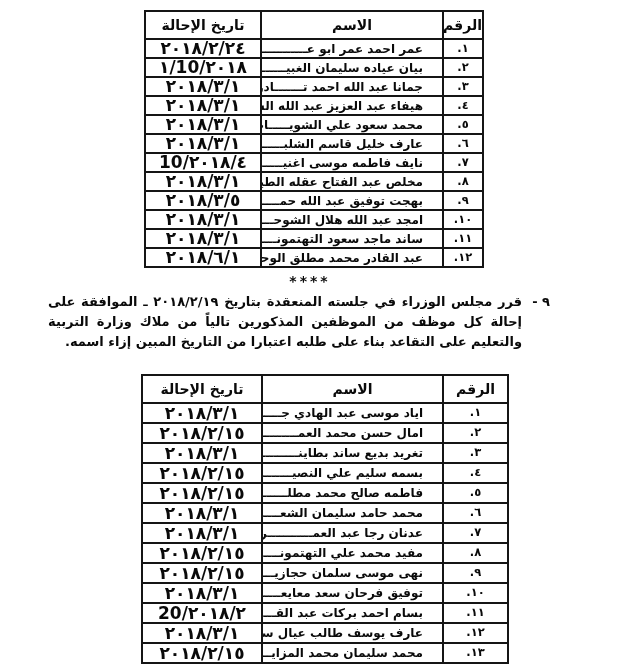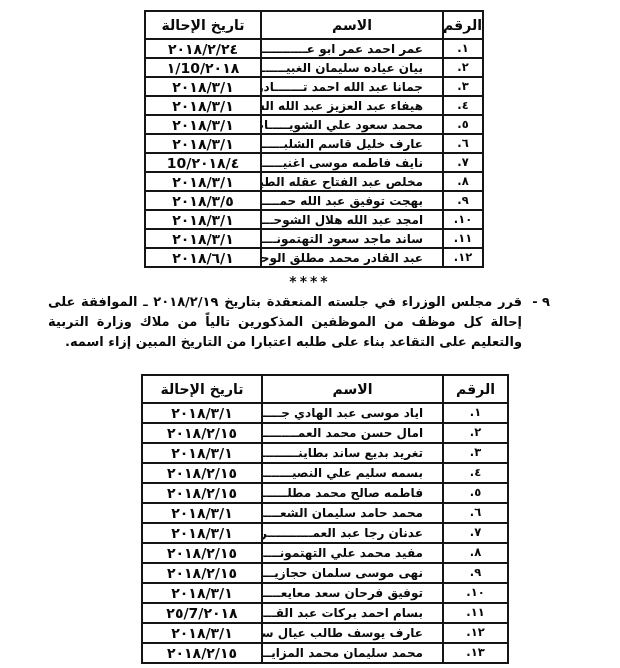--- a/index.html
+++ b/index.html
@@ -28,21 +28,21 @@
   }
   .ref-table th {
     height: 28px;
     font-size: 14px;
     text-align: center;
   }
   .t1 td { height: 19px; }
   .t2 td { height: 20px; }
   td.num-cell  { font-size: 11.5px; text-align: center; letter-spacing: 2px; }
   td.name-cell { font-size: 12px; text-align: right; padding-right: 19px; white-space: nowrap; }
-  td.date-cell { font-size: 14px; text-align: center; letter-spacing: 2.5px; white-space: nowrap; }
+  td.date-cell { font-size: 17px; text-align: center; letter-spacing: 2.5px; white-space: nowrap; }
 
   #table1 { left: 144px; top: 10px;  width: 338px; }
   #table2 { left: 141px; top: 374px; width: 366px; }
 
   .separator {
     position: absolute;
     top: 273px; left: 0; width: 620px;
     text-align: center;
     font-weight: bold;
     font-size: 14px;
@@ -216,21 +216,21 @@
           <td class="date-cell">٢٠١٨/٢/١٥</td>
         </tr>
         <tr>
           <td class="num-cell">١٠.</td>
           <td class="name-cell">توفيق فرحان سعد معايعـــــــــه</td>
           <td class="date-cell">٢٠١٨/٣/١</td>
         </tr>
         <tr>
           <td class="num-cell">١١.</td>
           <td class="name-cell">بسام احمد بركات عبد القـــــــادر</td>
-          <td class="date-cell">٢٠١٨/7/٢٥</td>
+          <td class="date-cell">٢٠١٨/٢/20</td>
         </tr>
         <tr>
           <td class="num-cell">١٢.</td>
           <td class="name-cell">عارف يوسف طالب عيال سلمـــــان</td>
           <td class="date-cell">٢٠١٨/٣/١</td>
         </tr>
         <tr>
           <td class="num-cell">١٣.</td>
           <td class="name-cell">محمد سليمان محمد المزايـــــــده</td>
           <td class="date-cell">٢٠١٨/٢/١٥</td>

